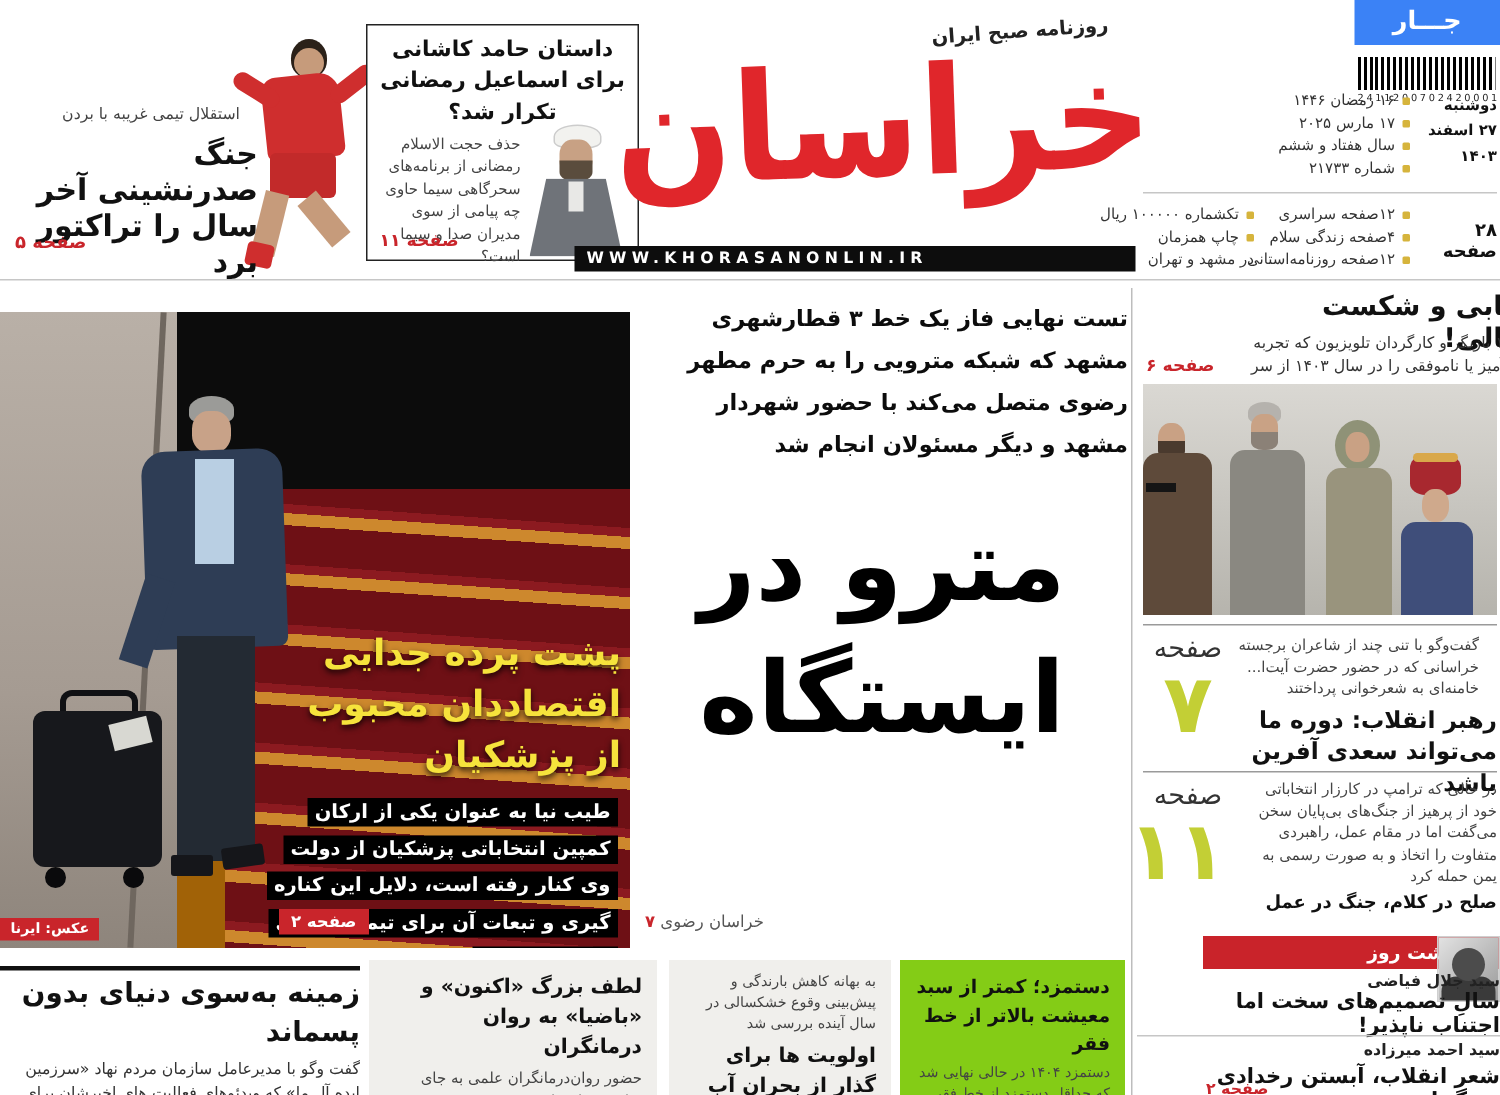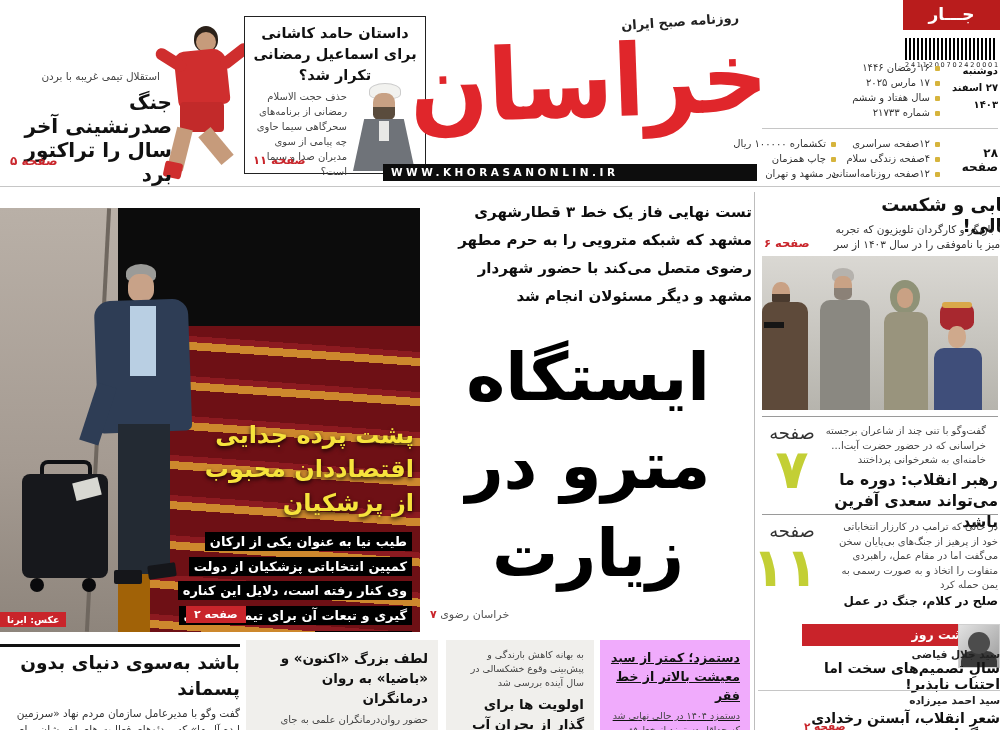--- a/index.html
+++ b/index.html
@@ -59,21 +59,21 @@
   </div>
 
   <div class="abs" style="left:428px;top:0;width:340px;height:164px;">
     <div class="abs" style="left:182px;top:14px;width:140px;font-size:13px;font-weight:bold;color:#222;transform:rotate(-4deg);text-align:center;">روزنامه صبح ایران</div>
     <div class="abs" style="left:0;top:18px;width:340px;font-size:92px;line-height:130px;font-weight:bold;color:#e0262b;text-align:center;transform:rotate(-2deg) scaleY(1.08);">خراسان</div>
   </div>
   <div class="abs" style="left:383px;top:164px;width:374px;height:17px;background:#0d0d0d;">
     <div style="direction:ltr;text-align:left;color:#fff;font-size:10.5px;font-weight:bold;letter-spacing:3.5px;line-height:17px;padding-left:8px;white-space:nowrap;">WWW.KHORASANONLIN.IR</div>
   </div>
 
-  <div class="abs" style="left:903px;top:0;width:97px;height:30px;background:#b91c1c;">
+  <div class="abs" style="left:903px;top:0;width:97px;height:30px;background:#3b82f6;">
     <div style="color:#fff;font-weight:bold;font-size:17px;text-align:center;line-height:28px;">جـــار</div>
   </div>
   <div class="abs" style="left:905px;top:38px;width:92px;height:22px;background:repeating-linear-gradient(90deg,#000 0 2px,#fff 2px 4px);"></div>
   <div class="abs" style="left:905px;top:61px;width:92px;font-size:6.5px;letter-spacing:1.8px;color:#222;text-align:center;direction:ltr;">2411200702420001</div>
 
   <div class="abs" style="left:762px;top:58px;width:236px;height:122px;">
     <div class="abs rtl" style="right:0;top:4px;width:52px;font-size:10px;font-weight:bold;line-height:17px;color:#111;">
       <div>دوشنبه</div>
       <div>۲۷ اسفند</div>
       <div>۱۴۰۳</div>
@@ -139,23 +139,22 @@
       <span>صفحه ۲</span>
     </div>
     <div class="abs" style="left:0;top:404px;background:#c9252b;color:#fff;font-size:9.5px;font-weight:bold;padding:2px 7px;">
       <span>عکس: ایرنا</span>
     </div>
   </div>
 
   <div class="abs" style="left:424px;top:192px;width:328px;height:438px;">
     <div class="abs rtl" style="right:0;top:6px;width:322px;font-size:15px;font-weight:bold;line-height:28px;color:#0c0c0c;">تست نهایی فاز یک خط ۳ قطارشهری مشهد که شبکه مترویی را به حرم مطهر رضوی متصل می‌کند با حضور شهردار مشهد و دیگر مسئولان انجام شد</div>
     <div class="abs" style="left:0;top:142px;width:328px;text-align:center;font-weight:bold;color:#000;font-size:66px;line-height:88px;">
+      <div>مترو در</div>
       <div>ایستگاه</div>
-      <div>مترو در</div>
-      <div>زیارت</div>
     </div>
     <div class="abs" style="left:6px;top:416px;font-size:11px;color:#555;direction:rtl;">
       <span>خراسان رضوی</span>
       <span class="red" style="font-weight:bold;">۷</span>
     </div>
   </div>
 
   <div class="abs" style="left:754px;top:192px;width:1px;height:538px;background:#bdbdbd;"></div>
 
   <div class="abs" style="left:762px;top:192px;width:276px;height:220px;">
@@ -217,32 +216,32 @@
     <div class="abs rtl" style="right:0;top:70px;width:190px;">
       <div style="font-size:10.5px;font-weight:bold;color:#222;">سید احمد میرزاده</div>
       <div class="hl" style="font-size:14px;margin-top:4px;">شعر انقلاب، آبستن رخدادی بزرگ است</div>
     </div>
     <div class="abs pgref" style="left:46px;top:96px;font-size:10.5px;">صفحه ۲</div>
   </div>
 
   <div class="abs blackline" style="left:0;top:644px;width:240px;height:2.5px;"></div>
 
   <div class="abs" style="left:0;top:650px;width:240px;height:80px;background:#fff;">
-    <div class="rtl hl" style="font-size:18.5px;line-height:26px;">باشد به‌سوی دنیای بدون پسماند</div>
+    <div class="rtl hl" style="font-size:18.5px;line-height:26px;">زمینه به‌سوی دنیای بدون پسماند</div>
     <div class="rtl" style="font-size:10.5px;line-height:16px;color:#333;margin-top:3px;">گفت وگو با مدیرعامل سازمان مردم نهاد «سرزمین ایده آل ما» که ویدئوهای فعالیت های اخیرشان برای پاک سازی طبیعت پربازدید شد؛ مجموعه ای که بدون هیچ حمایتی نزدیک به ۱۰۰ هزار خانواده را در زمینه مسئولیت اجتماعی برای حفظ محیط</div>
   </div>
 
   <div class="abs" style="left:246px;top:640px;width:192px;height:90px;background:#f0efec;padding:8px 10px;box-sizing:border-box;">
     <div class="rtl hl" style="font-size:13.5px;line-height:20px;">لطف بزرگ «اکنون» و «باضیا» به روان درمانگران</div>
     <div class="rtl" style="font-size:10px;line-height:15px;color:#444;margin-top:4px;">حضور روان‌درمانگران علمی به جای سلبریتی‌ها نشان‌دهنده تغییری مثبت در رویکرد رسانه‌ها درباره مسائل حوزه</div>
   </div>
 
   <div class="abs" style="left:446px;top:640px;width:148px;height:90px;background:#f0efec;padding:8px 10px;box-sizing:border-box;">
     <div class="rtl kickersm" style="font-size:9.5px;line-height:14px;">به بهانه کاهش بارندگی و پیش‌بینی وقوع خشکسالی در سال آینده بررسی شد</div>
     <div class="rtl hl" style="font-size:13.5px;line-height:20px;margin-top:4px;">اولویت ها برای گذار از بحران آب مشهد</div>
   </div>
 
-  <div class="abs" style="left:600px;top:640px;width:150px;height:90px;background:#f0abfc;padding:8px 10px;box-sizing:border-box;text-decoration:underline;">
+  <div class="abs" style="left:600px;top:640px;width:150px;height:90px;background:#84cc16;padding:8px 10px;box-sizing:border-box;">
     <div class="rtl hl" style="font-size:12.5px;line-height:19px;">دستمزد؛ کمتر از سبد معیشت بالاتر از خط فقر</div>
     <div class="rtl" style="font-size:9.5px;line-height:14px;color:#444;margin-top:4px;">دستمزد ۱۴۰۴ در حالی نهایی شد که حداقل دستمزد از خط فقر بیشتر اما از سبد معیشت کمتر است</div>
   </div>
 
 </div>
 
 </body></html>

